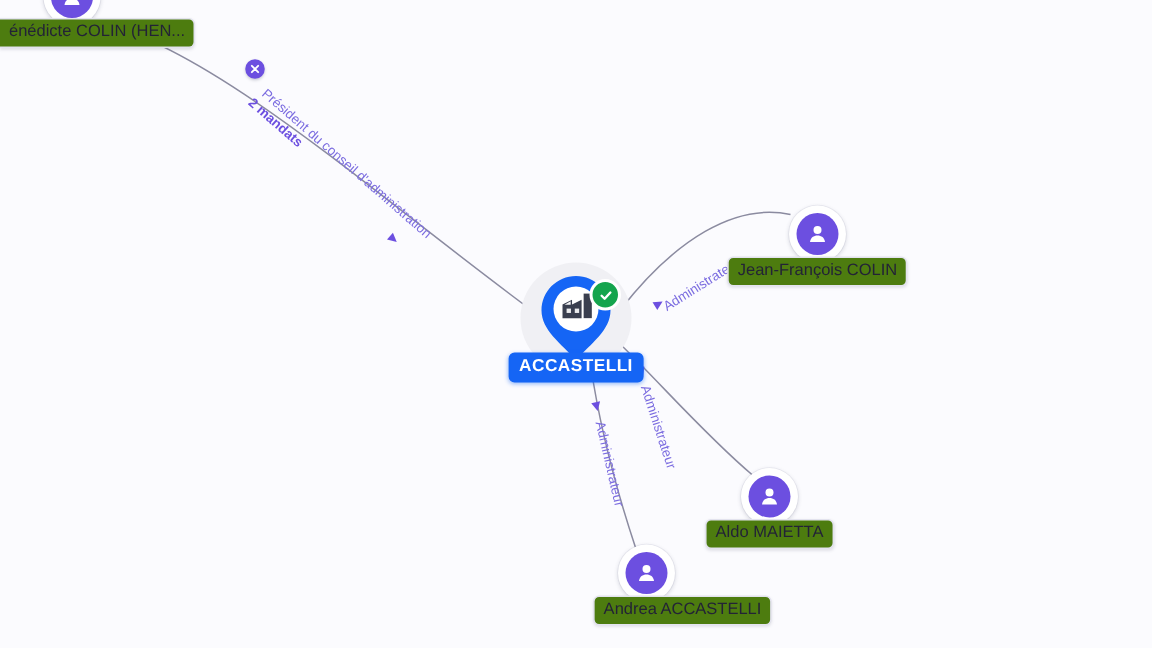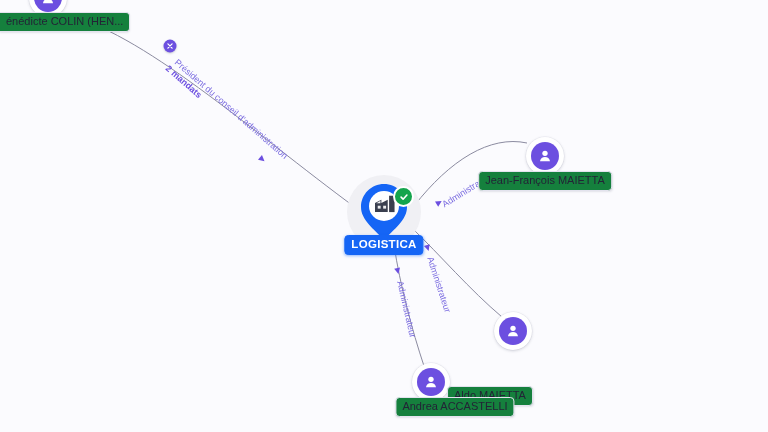--- a/index.html
+++ b/index.html
@@ -86,21 +86,21 @@
     border: 2px solid #ffffff;
     display: flex;
     align-items: center;
     justify-content: center;
   }
 
   
   .node-label {
     position: absolute;
     transform: translate(-50%, 0);
-    background: #15803d;
+    background: #4d7c0f;
     border: 1px solid #e3e3ee;
     border-radius: 4px;
     padding: 2px 6px 3px 6px;
     font-size: 11px;
     line-height: 13px;
     color: #232336;
     white-space: nowrap;
     box-shadow: 0 1px 2px rgba(60,64,90,0.13);
   }
   .node-label.highlight {
@@ -230,19 +230,19 @@
       <div class="edge-label bold" style="left: 167px; top: 62px; transform: rotate(41deg);">2 mandats</div>
       <div class="remove-badge" style="left: 170px; top: 46px;">
         <svg width="7" height="7" viewBox="0 0 10 10">
           <path d="M2 2 L8 8 M8 2 L2 8" stroke="#ffffff" stroke-width="1.8" stroke-linecap="round"></path>
         </svg>
       </div>
       <div class="edge-label" style="left: 443px; top: 200px; transform: rotate(-32deg);">Administrateur</div>
       <div class="edge-label" style="left: 430px; top: 252px; transform: rotate(72deg);">Administrateur</div>
       <div class="edge-label" style="left: 400px; top: 276px; transform: rotate(77deg);">Administrateur</div>
       <div class="node-label clipped-left" style="left: 0px; top: 12px;">énédicte COLIN (HEN...</div>
-      <div class="node-label" style="left: 545px; top: 171px;">Jean-François MAIETTA</div>
-      <div class="node-label" style="left: 490px; top: 346px; margin-top: 40px;">Aldo MAIETTA</div>
+      <div class="node-label" style="left: 545px; top: 171px;">Jean-François COLIN</div>
+      <div class="node-label" style="left: 513px; top: 346px;">Aldo MAIETTA</div>
       <div class="node-label" style="left: 431px; top: 397px; margin-left: 24px;">Andrea ACCASTELLI</div>
-      <div class="node-label highlight" style="left: 384px; top: 235px;">LOGISTICA</div>
+      <div class="node-label highlight" style="left: 384px; top: 235px;">ACCASTELLI</div>
     </div>
 
 </div>
 
 </body></html>

